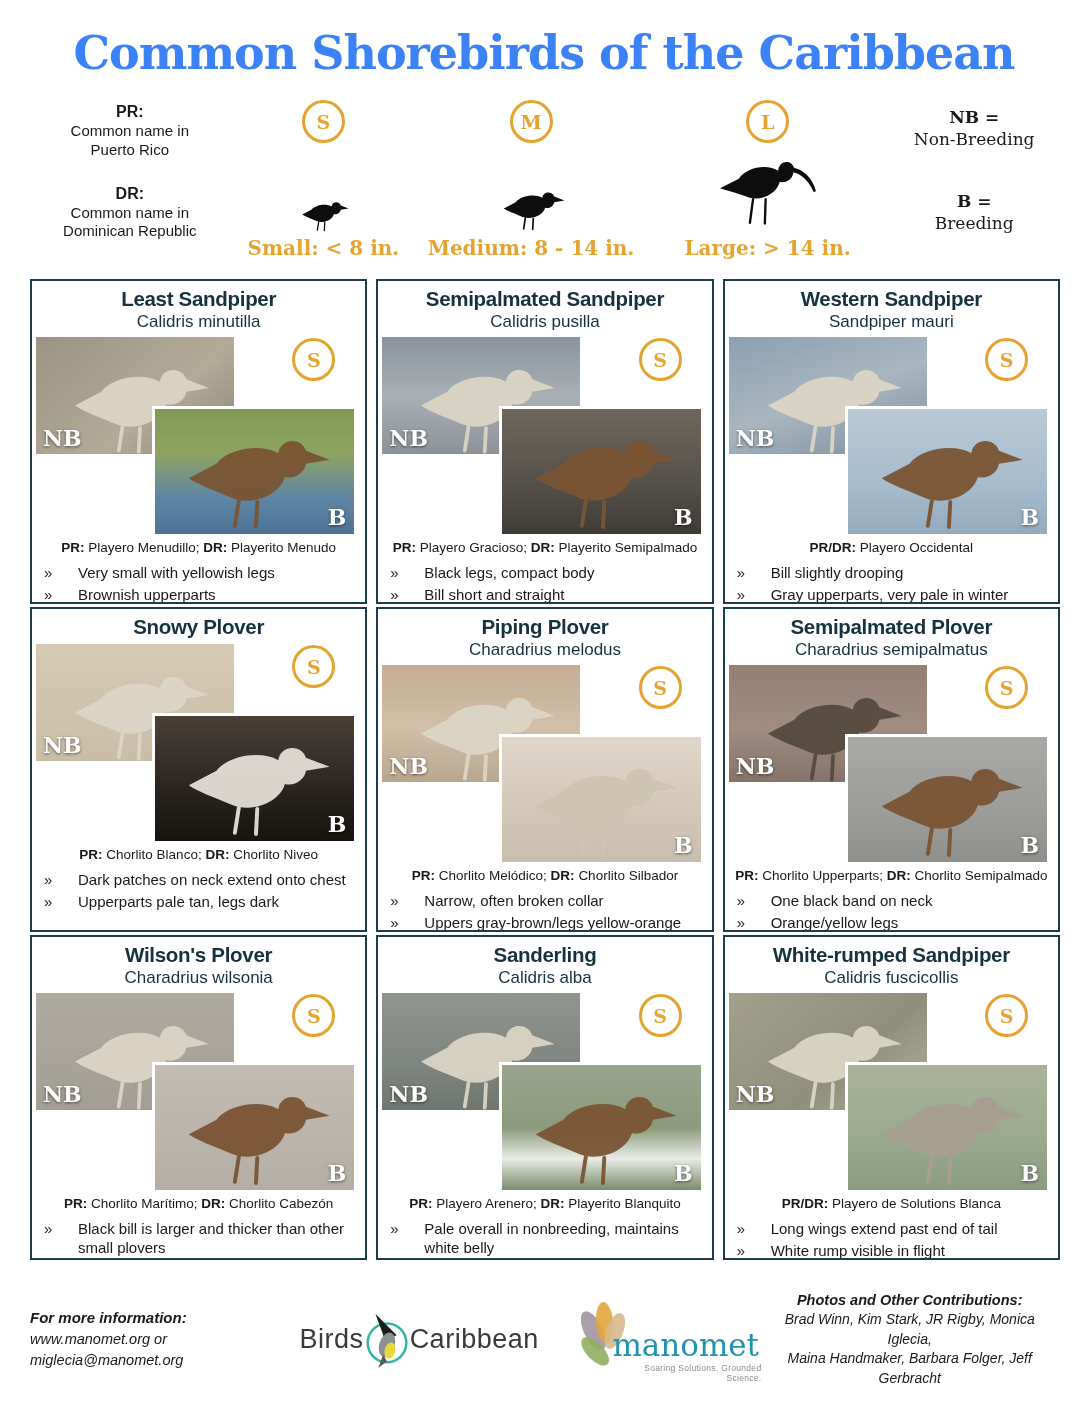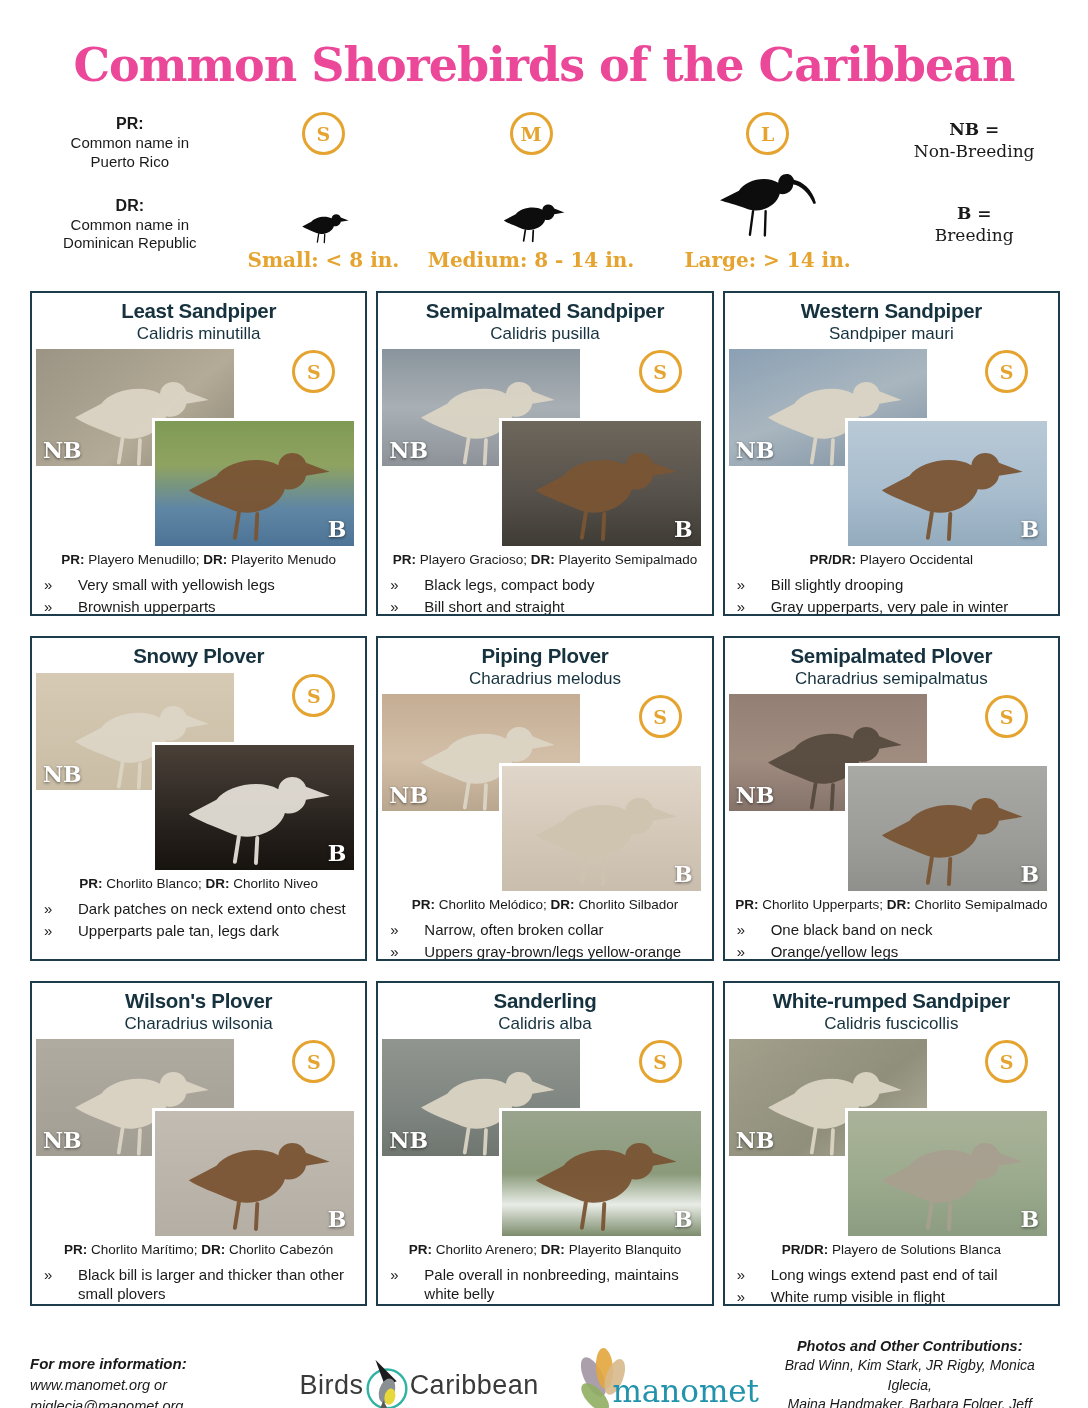--- a/index.html
+++ b/index.html
@@ -1,22 +1,22 @@
 <!DOCTYPE html>
 <html><head>
 <meta charset="utf-8">
 <style>
   html,body{margin:0;padding:0;background:#fff;}
   body{font-family:"Liberation Sans",sans-serif;color:#1a1a1a;}
   .page{width:1088px;height:1408px;margin:0 auto;position:relative;background:#fff;overflow:hidden;}
 
   
-  .title{margin:12px;padding-top:26px;text-align:center;
+  .title{margin:0;padding-top:26px;text-align:center;
     font-family:"DejaVu Serif","Liberation Serif",serif;
-    font-weight:bold;font-size:46px;color:#ec4899;letter-spacing:-1px;}
+    font-weight:bold;font-size:46px;color:#3b82f6;letter-spacing:-1px;}
 
   
   .legend{display:flex;align-items:stretch;padding:0 26px;margin-top:20px;height:162px;}
   .legend-names{width:208px;text-align:center;font-size:15px;line-height:1.25;}
   .ln-label{font-weight:bold;font-size:16px;margin-top:2px;}
   .ln-block.dr{margin-top:24px;}
   .size-col{display:flex;flex-direction:column;align-items:center;justify-content:space-between;}
   .size-col.s{width:180px;}
   .size-col.m{width:236px;}
   .size-col.l{width:238px;}
@@ -26,21 +26,21 @@
   .sil-row{flex:1;display:flex;align-items:flex-end;justify-content:center;padding-bottom:2px;}
   .sil{color:#0d0d0d;}
   .size-label{font-family:"DejaVu Serif","Liberation Serif",serif;font-weight:bold;
     font-size:20px;color:#e5a32f;white-space:nowrap;padding-bottom:2px;}
   .legend-breeding{width:176px;text-align:center;font-family:"DejaVu Serif","Liberation Serif",serif;font-size:17px;line-height:1.3;}
   .lb-label{font-weight:bold;font-size:17px;}
   .lb-block.b{margin-top:40px;}
   .lb-block.nb{margin-top:6px;}
 
   
-  .grid{display:grid;grid-template-columns:repeat(3,1fr);gap:20px 9px;padding:0 28px 0 30px;margin-top:17px;}
+  .grid{display:grid;grid-template-columns:repeat(3,1fr);gap:3px 9px;padding:0 28px 0 30px;margin-top:17px;}
   .card{border:2px solid #1e3d4c;background:#fff;height:321px;overflow:hidden;position:relative;}
   .card-title{margin:6px 2px 0;text-align:center;font-size:20.5px;font-weight:bold;color:#16323e;letter-spacing:-.3px;}
   .card-sci{text-align:center;font-size:17px;color:#16323e;margin-top:1px;}
   .photos{position:relative;height:198px;margin-top:3px;}
   .photo{position:absolute;overflow:hidden;}
   .photo.nb{left:4px;top:2px;width:198px;height:117px;}
   .photo.b{right:8px;top:71px;width:199px;height:125px;border:3px solid #fff;}
   .card-badge{position:absolute;right:30px;top:3px;}
   .ptag{position:absolute;color:#fff;font-family:"DejaVu Serif",serif;font-weight:bold;
     font-size:22px;text-shadow:0 1px 3px rgba(0,0,0,.55);line-height:1;}
@@ -410,21 +410,21 @@
         </div>
         <div class="badge card-badge">S</div>
         <div class="photo b c7b">
           <svg class="pbird bbird" viewBox="0 0 120 86">
               <use href="#bird"></use>
             </svg>
           <span class="ptag btag">B</span>
         </div>
       </div>
       <div class="names">
-        <b>PR:</b> <span>Chorlito Arenero;</span> <b>DR:</b> <span>Playerito Blanquito</span>
+        <b>PR:</b> <span>Playero Arenero;</span> <b>DR:</b> <span>Playerito Blanquito</span>
       </div>
       <ul class="bullets">
         <li>
             <span class="marker">»</span>
             <span>Pale overall in nonbreeding, maintains white belly</span>
           </li>
       </ul>
     </div>
 
     <div class="card">

